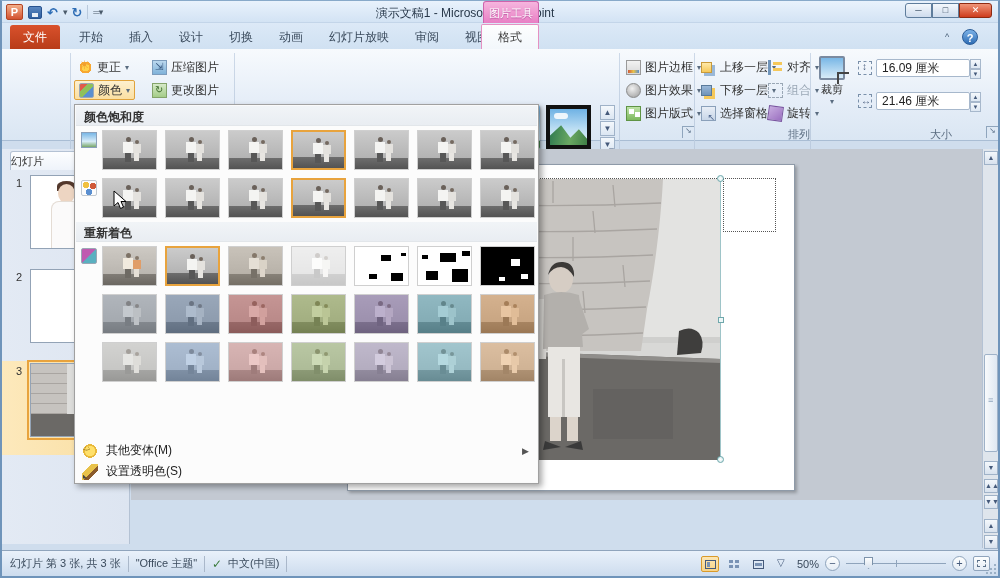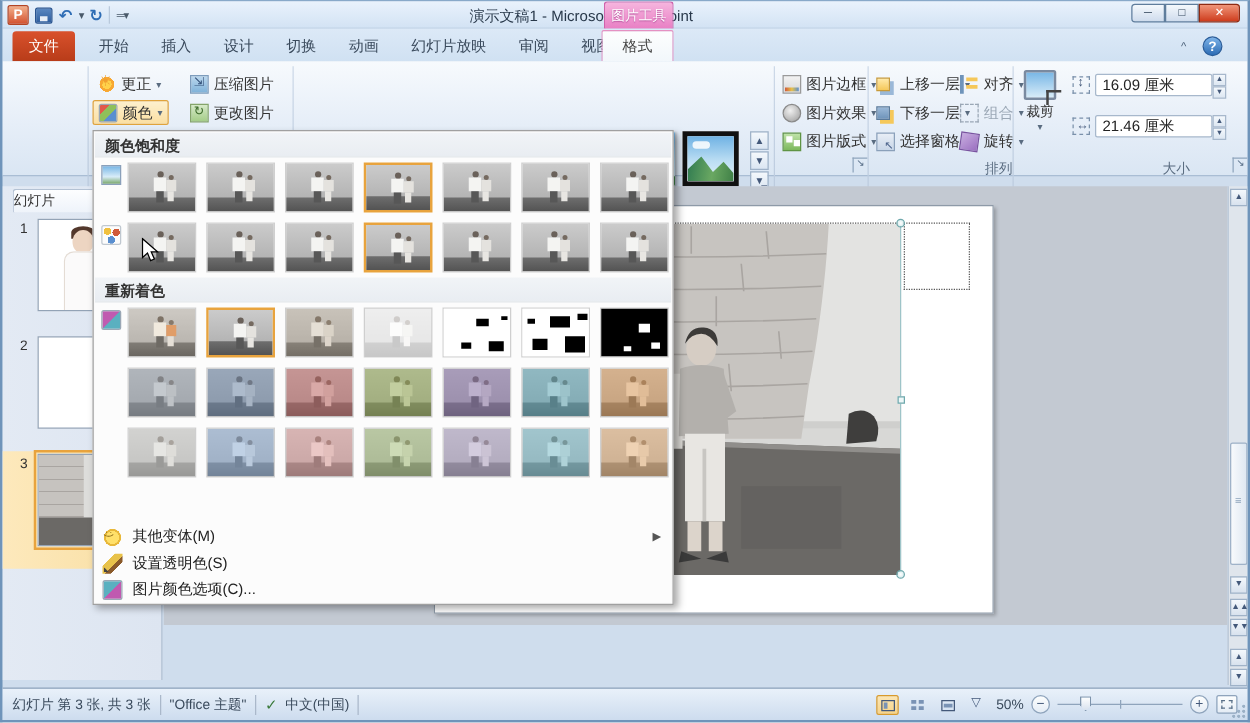--- a/index.html
+++ b/index.html
@@ -910,24 +910,20 @@
       <div class="menu-cmds" id="menuCommands">
           <div class="mcmd">
             <div class="cicn ci-variants"></div>
             <span>其他变体(M)</span>
             <span class="sub">▶</span>
           </div>
           <div class="mcmd">
             <div class="cicn ci-pen"></div>
             <span>设置透明色(S)</span>
           </div>
-          <div class="mcmd">
-            <div class="cicn ci-paint"></div>
-            <span>图片颜色选项(C)...</span>
-          </div>
         </div>
     </div>
   </div>
   <svg id="cursor" width="14" height="20" viewBox="0 0 14 20">
     <path d="M1,1 L1,16 L5,12.5 L7.5,18.5 L10.5,17.2 L8,11.5 L13,11.5 Z" fill="#fff" stroke="#000" stroke-width="1"></path>
   </svg>
 
 
 </div>
 

